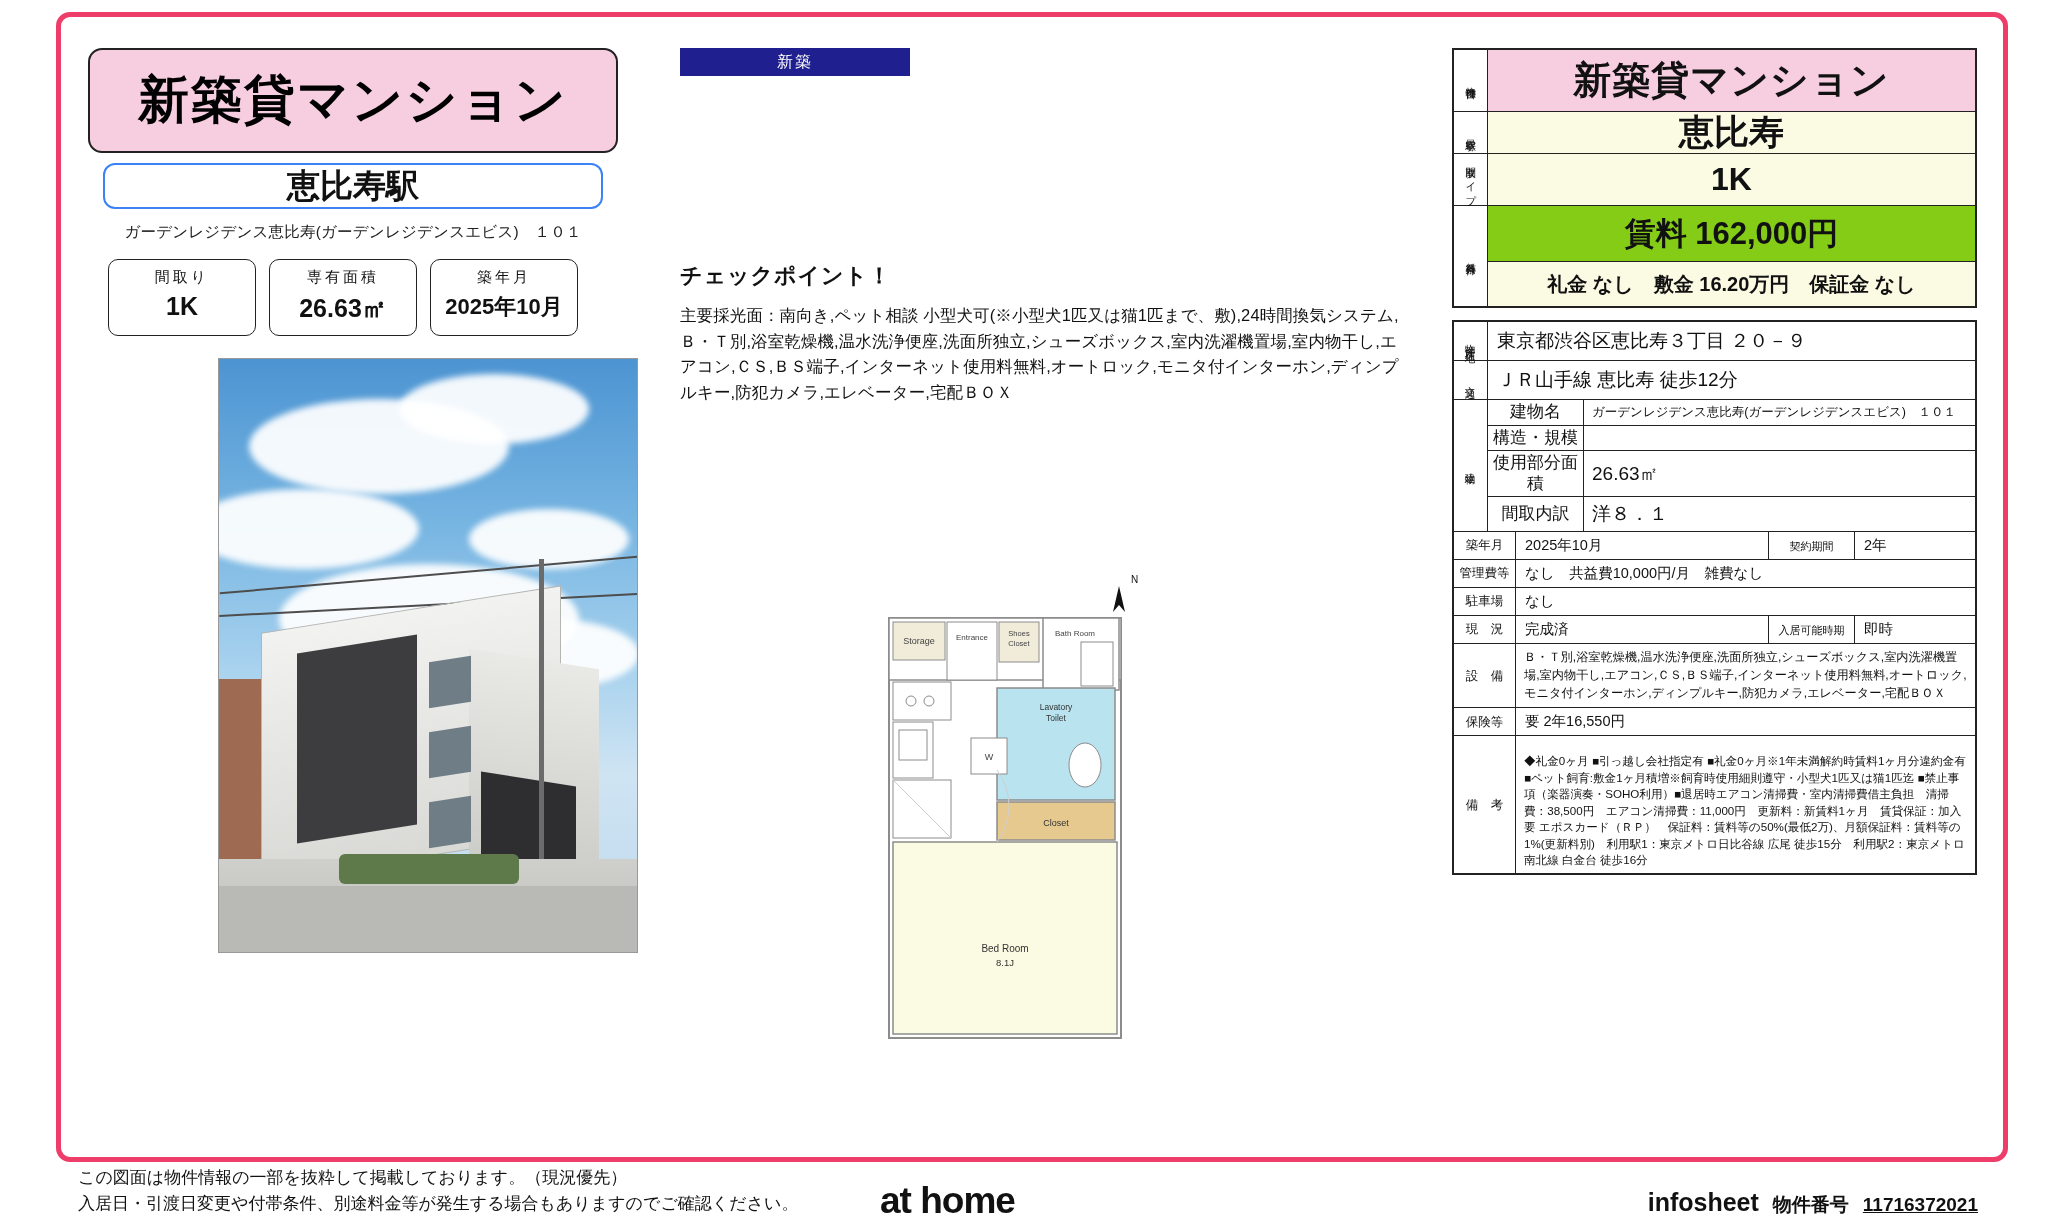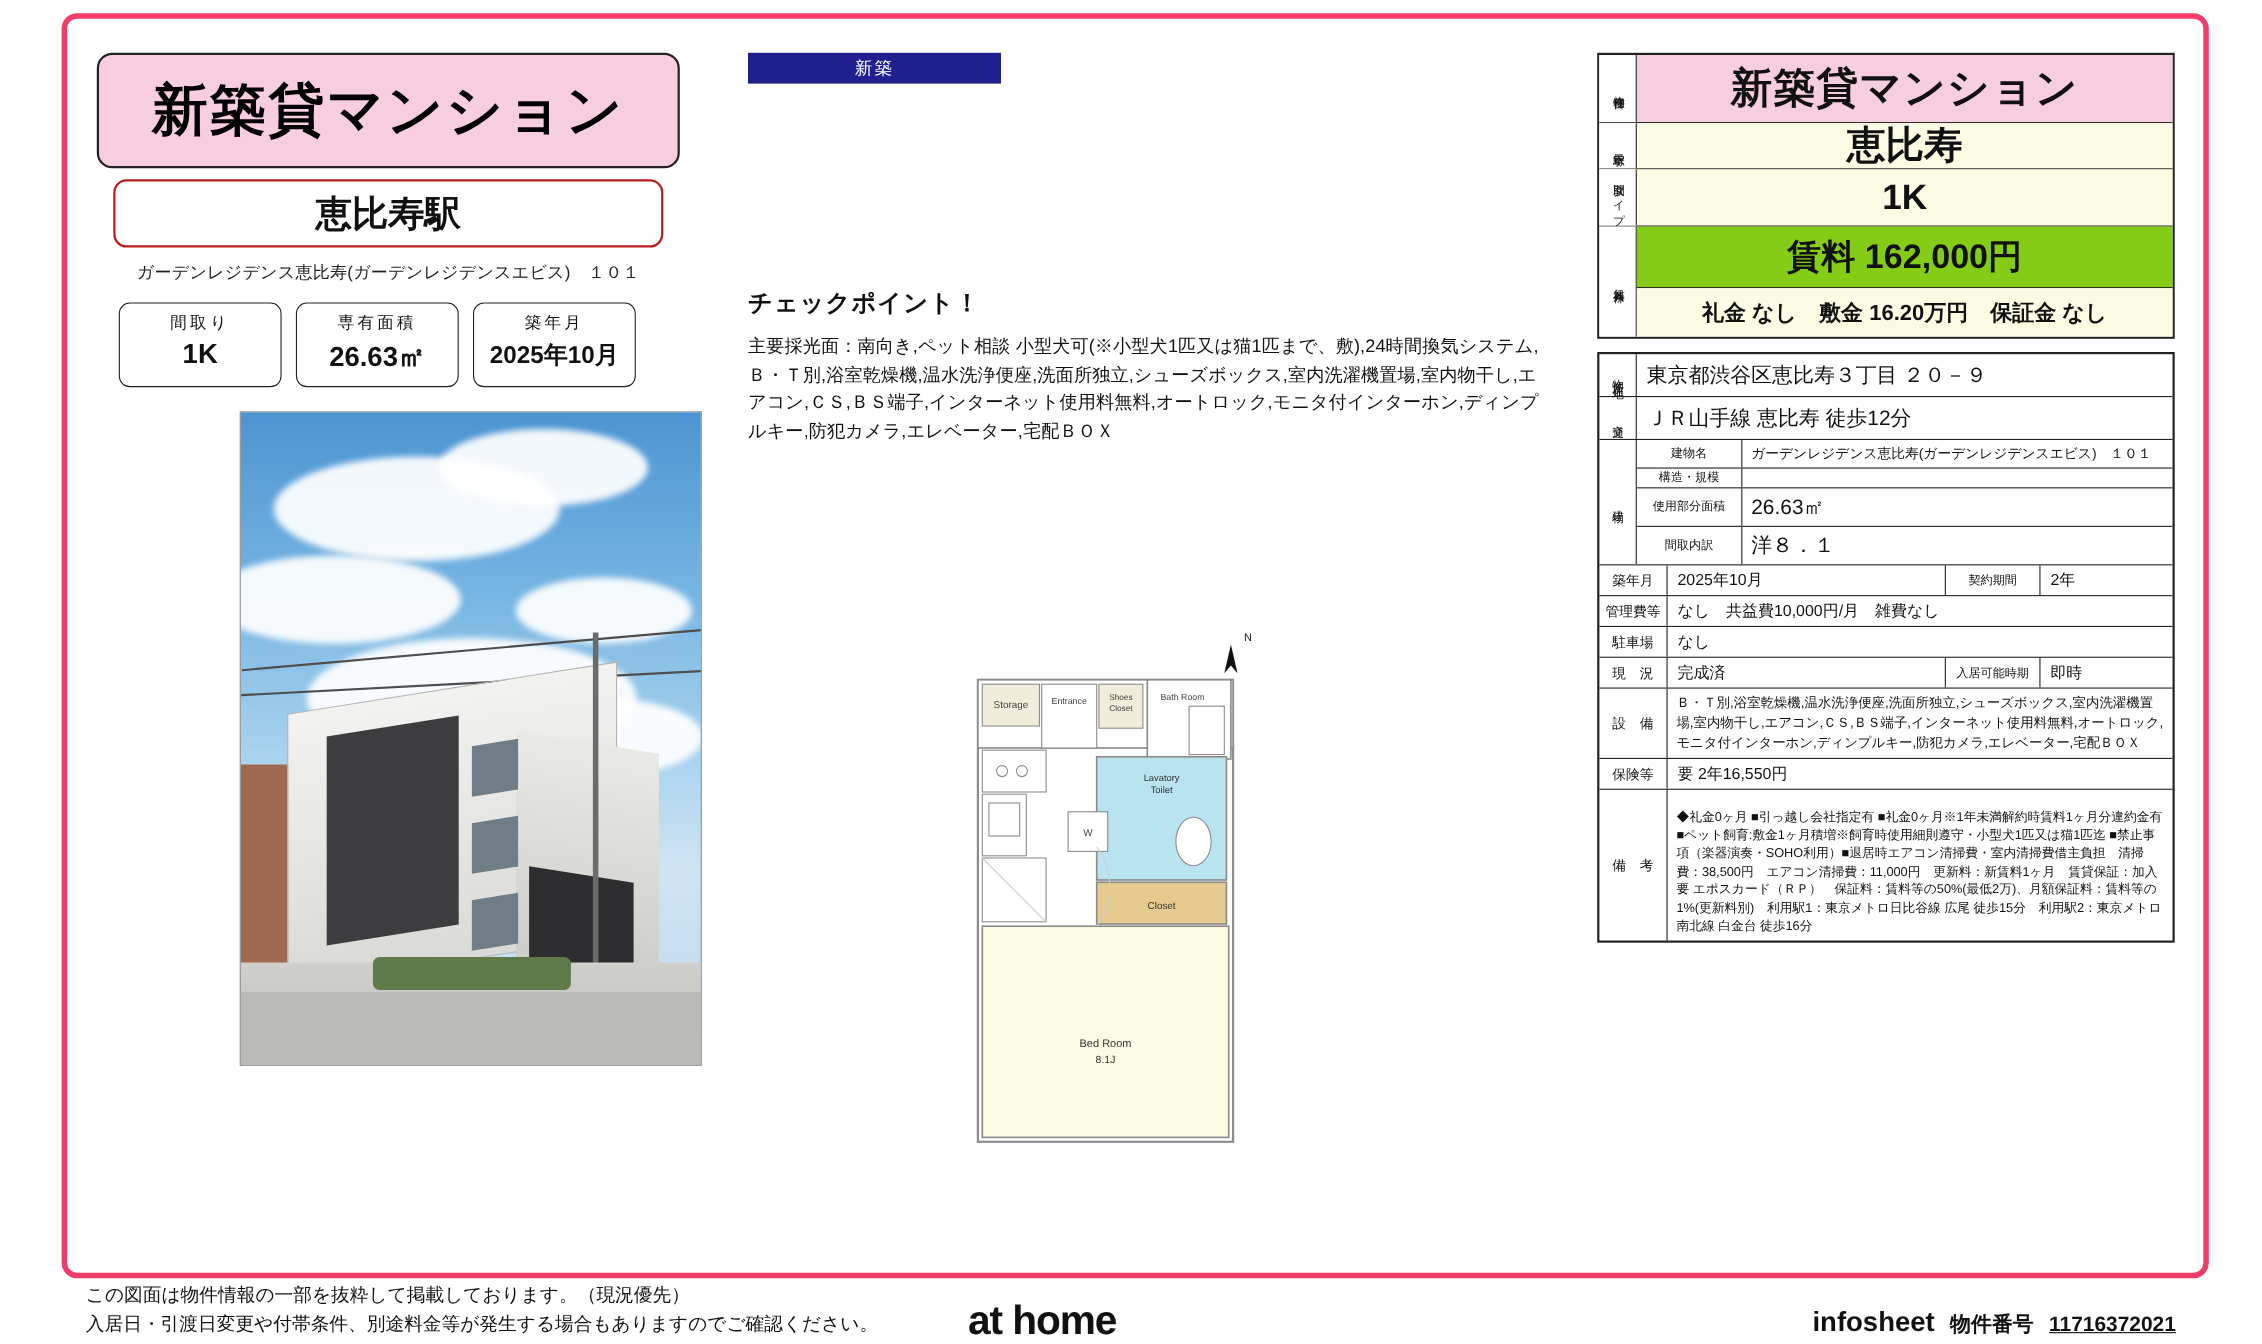--- a/index.html
+++ b/index.html
@@ -26,22 +26,22 @@
 
   .title-box {
     width:530px; height:105px;
     background:#f7cde0; border:2px solid #222; border-radius:14px;
     display:flex; align-items:center; justify-content:center;
   }
   .title-box .t {
     font-size:51px; font-weight:bold; letter-spacing:2px; color:#000;
   }
   .station-box {
-    margin-top:10px; width:500px; height:62px; margin-left:15px;
-    background:#ffffff; border:2px solid #b91c1c; border-radius:12px;
+    margin-top:10px; width:500px; height:46px; margin-left:15px;
+    background:#ffffff; border:2px solid #3b82f6; border-radius:12px;
     display:flex; align-items:center; justify-content:center;
   }
   .station-box .t { font-size:33px; font-weight:bold; }
 
   .bldg-name {
     margin-top:13px; width:530px; text-align:center;
     font-size:15.5px; color:#222; letter-spacing:0.2px;
   }
 
   .spec-row { margin-top:16px; display:flex; gap:13px; width:530px; padding-left:20px;}
@@ -157,21 +157,21 @@
   }
   .b2-side span { writing-mode:vertical-rl; letter-spacing:2px; }
   .b2-main { flex:1; padding:6px 9px; font-size:17px; display:flex; align-items:center; }
   .b2-main.big { font-size:19px; }
 
   .sub-table { flex:1; }
   .sub-row { display:flex; border-bottom:1.2px solid #222; }
   .sub-row:last-child { border-bottom:none; }
   .sub-lbl {
     width:96px; flex:0 0 96px; border-right:1.2px solid #222;
-    font-size:11px; display:flex; align-items:center; justify-content:center;
+    font-size:17px; display:flex; align-items:center; justify-content:center;
     text-align:center; line-height:1.2; padding:2px;
   }
   .sub-val { flex:1; padding:4px 8px; font-size:15px; display:flex; align-items:center; }
   .sub-val.sm { font-size:12.5px; }
   .sub-val.lg { font-size:19px; }
 
   .kv-row { display:flex; border-bottom:1.5px solid #222; }
   .kv-lbl {
     width:62px; flex:0 0 62px; border-right:1.2px solid #222;
     font-size:12.5px; display:flex; align-items:center; justify-content:center;

